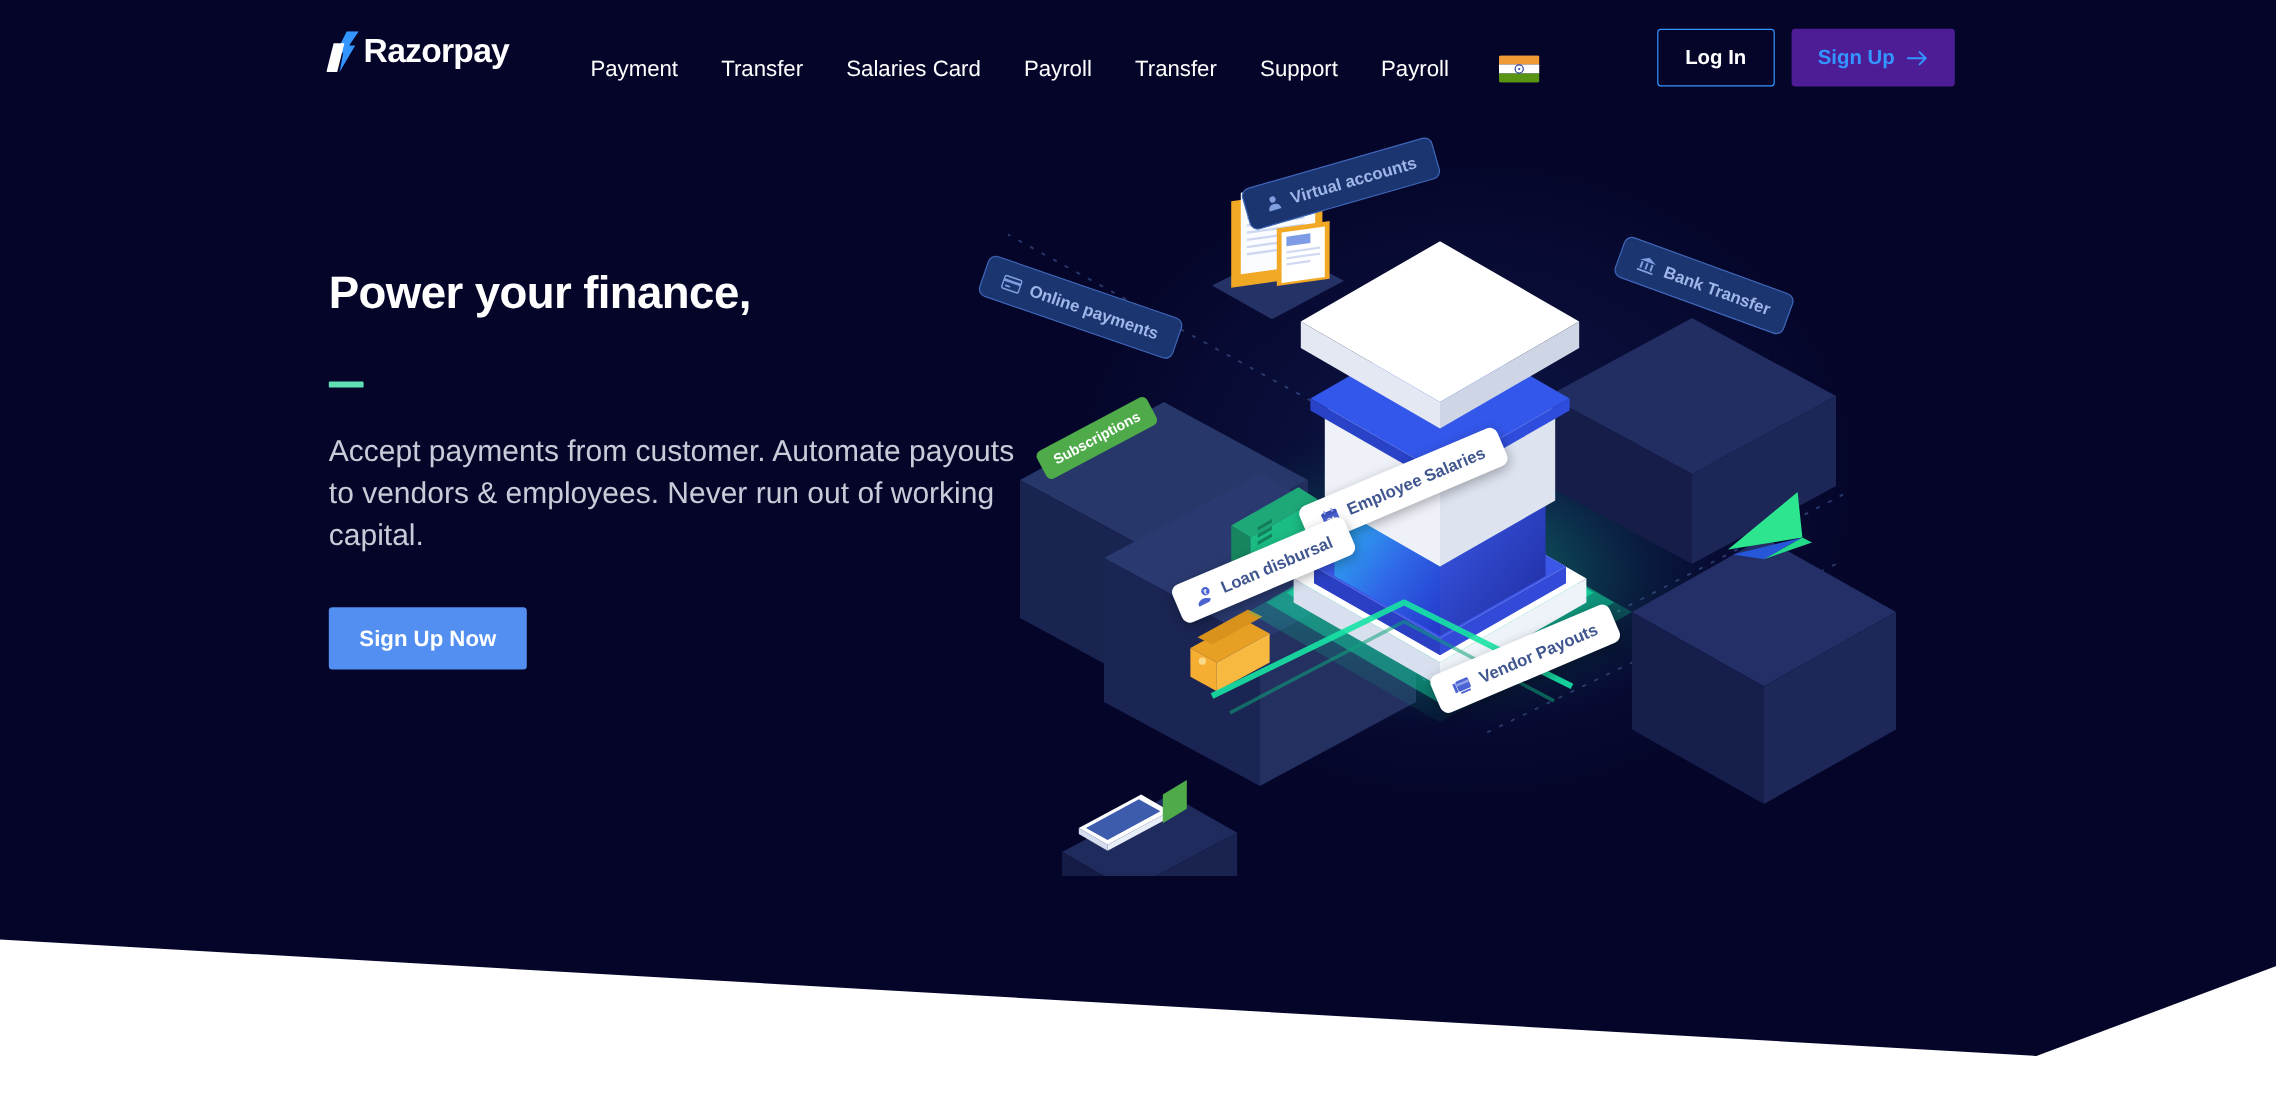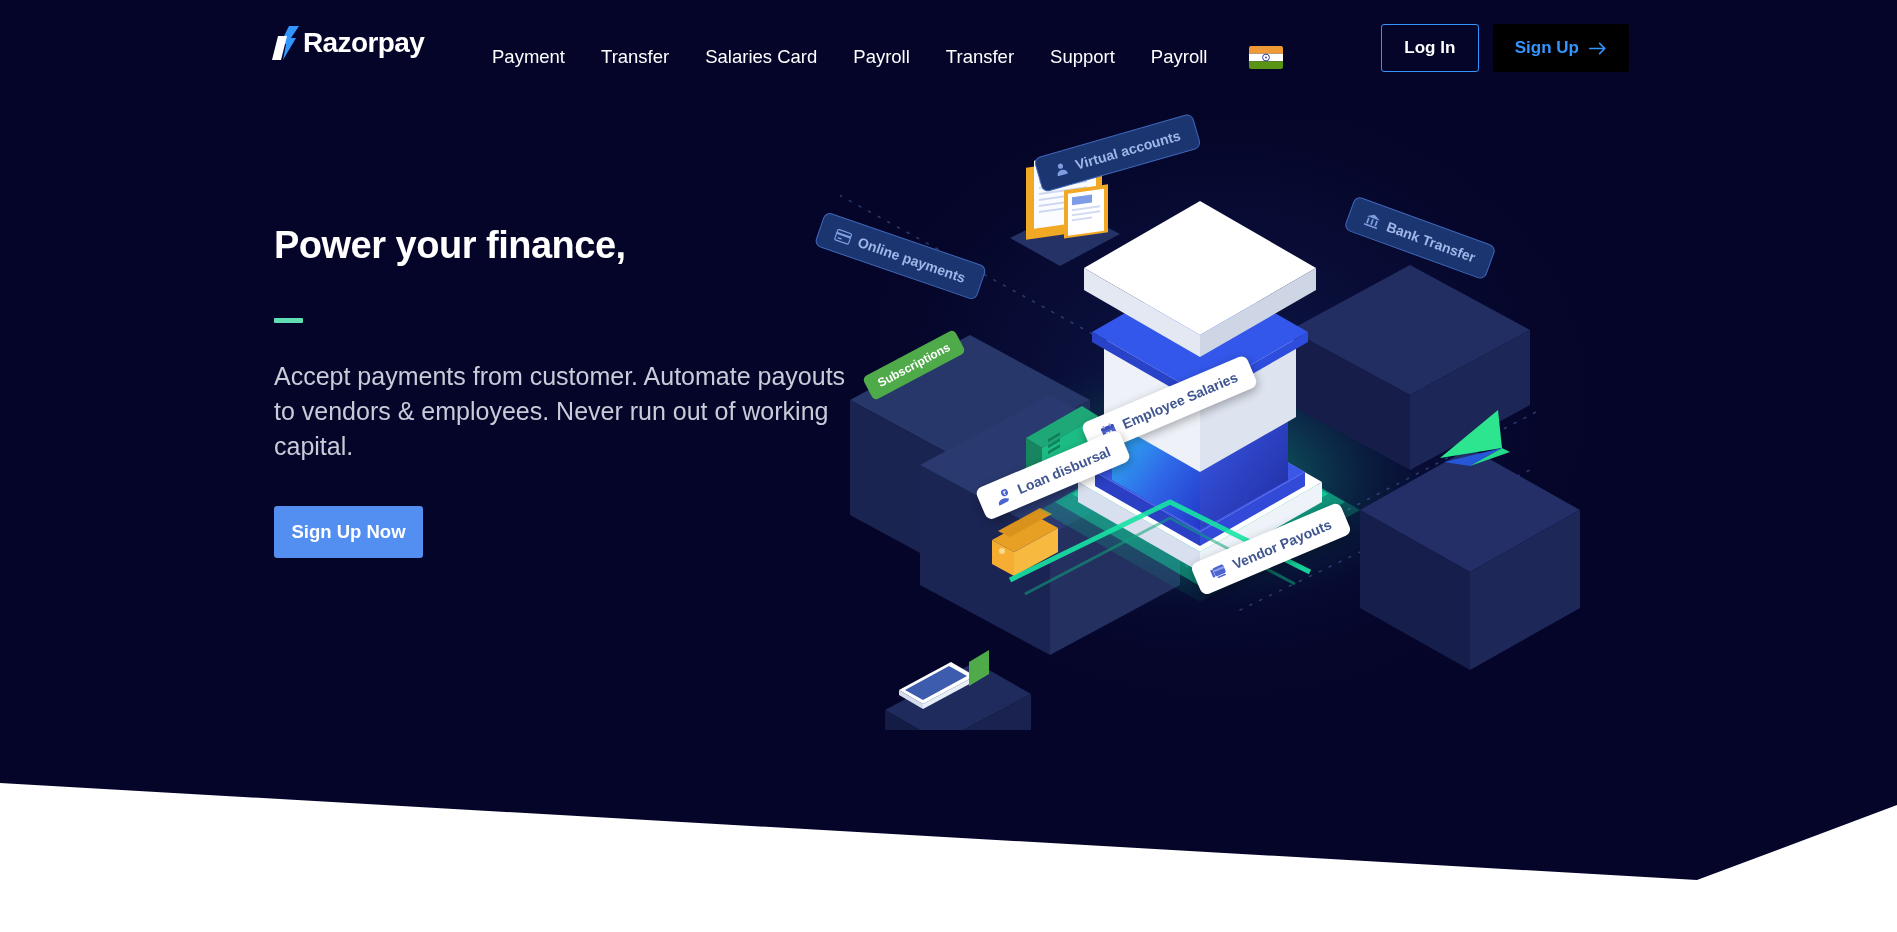--- a/index.html
+++ b/index.html
@@ -122,21 +122,21 @@
     cursor: pointer;
     display: flex;
     align-items: center;
     justify-content: center;
   }
   .btn-signup {
     height: 48px;
     padding: 0 22px;
     border: none;
     border-radius: 3px;
-    background: #000000;
+    background: #4c1d95;
     color: #3395ff;
     font-size: 17px;
     font-weight: bold;
     font-family: "Liberation Sans", sans-serif;
     cursor: pointer;
     display: flex;
     align-items: center;
     gap: 10px;
   }
   .arrow-ico { display: block; }
@@ -165,21 +165,21 @@
   }
   .hero-sub {
     margin-top: 36px;
     font-size: 25px;
     line-height: 35px;
     color: #c8cbd8;
     width: 580px;
   }
   .btn-cta {
     margin-top: 42px;
-    width: 149px;
+    width: 165px;
     height: 52px;
     border: none;
     border-radius: 3px;
     background: #528ff0;
     color: #ffffff;
     font-size: 18.5px;
     font-weight: bold;
     font-family: "Liberation Sans", sans-serif;
     cursor: pointer;
     display: flex;

